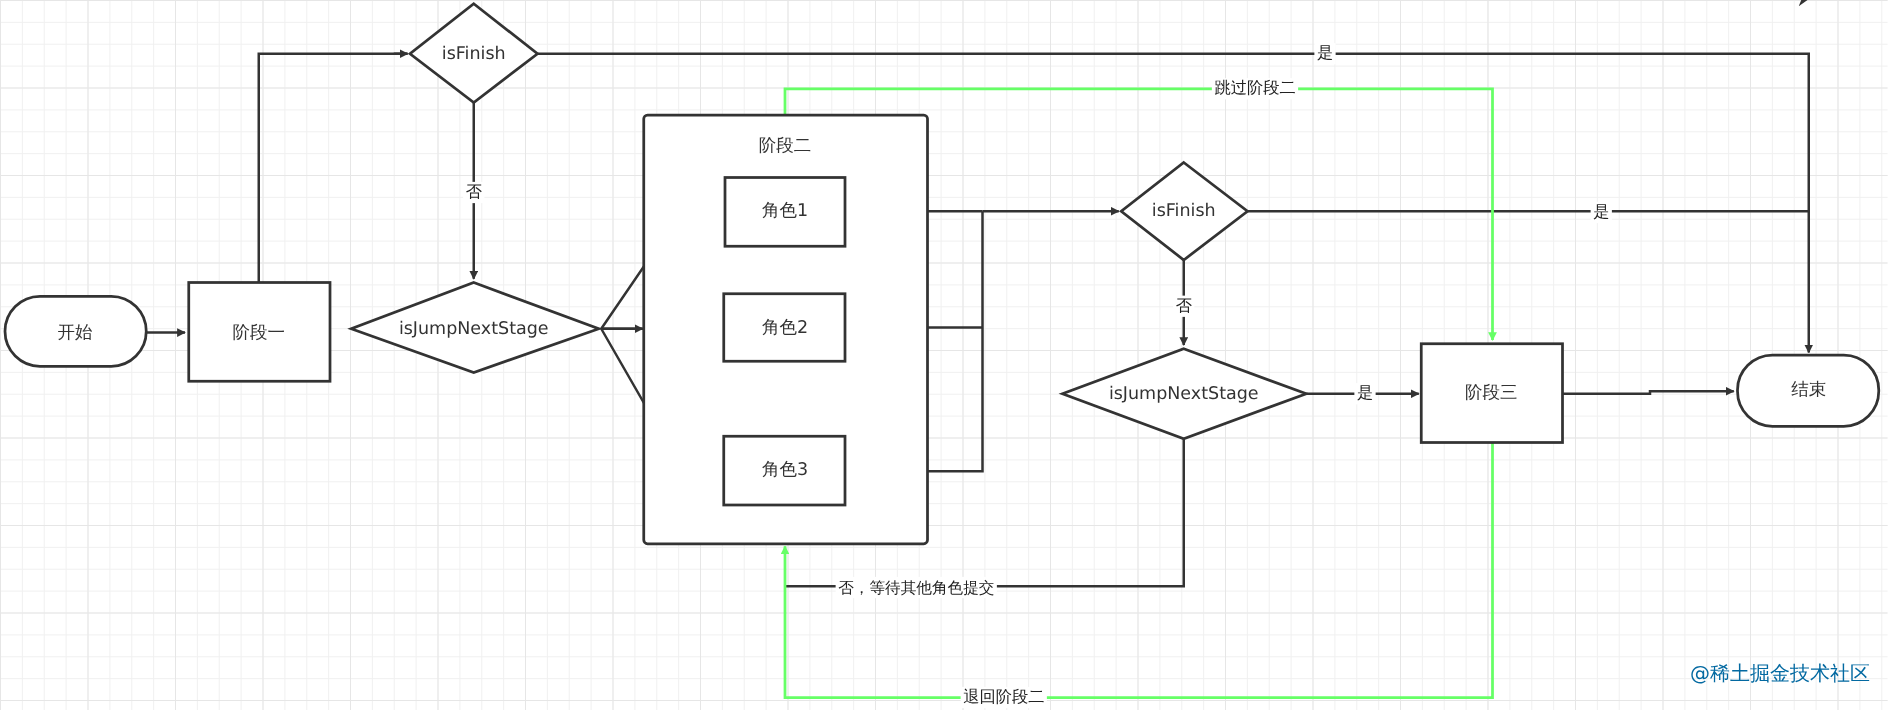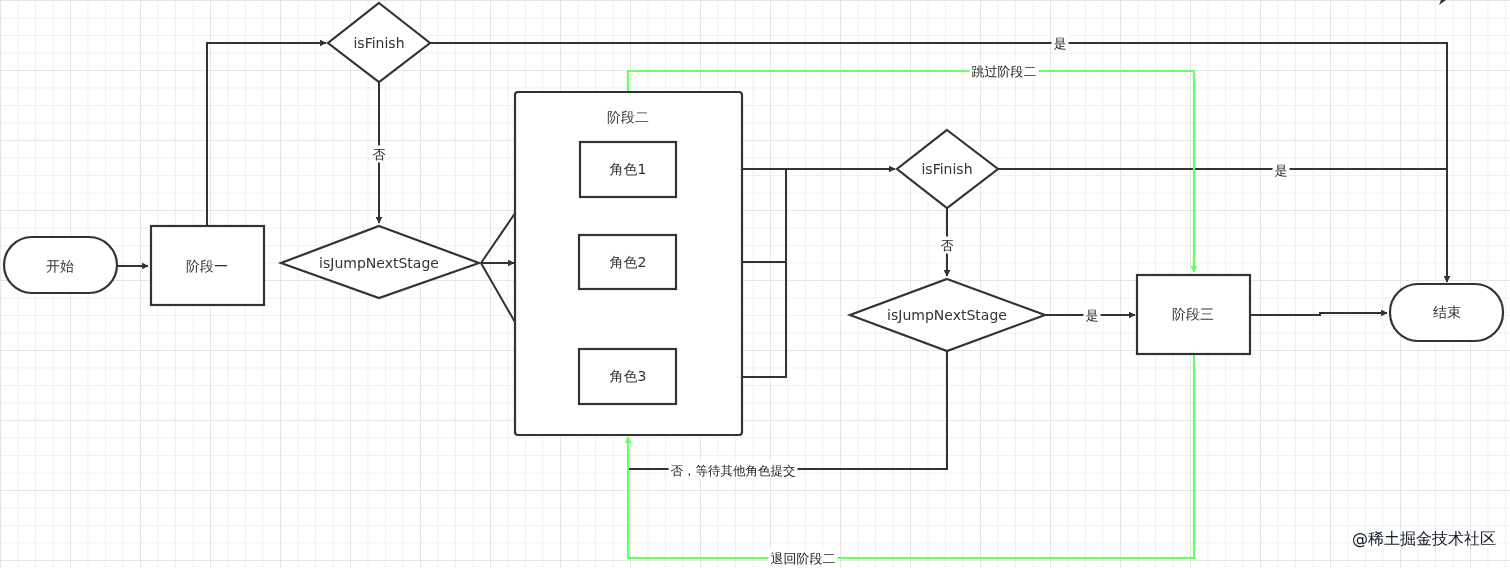--- a/index.html
+++ b/index.html
@@ -15,21 +15,21 @@
     background-position: 0 0;
     font-family: "DejaVu Sans", sans-serif;
   }
   svg#diagram { position: absolute; left: 0; top: 0; }
   .shape { fill: #ffffff; stroke: #333333; stroke-width: 2.2; }
   .edge { fill: none; stroke: #333333; stroke-width: 2; }
   .edge-green { fill: none; stroke: #66ff66; stroke-width: 2.2; }
   .node-text { font-size: 14px; fill: #333333; text-anchor: middle; dominant-baseline: central; font-family: "DejaVu Sans", sans-serif; }
   .edge-label { font-size: 13px; fill: #222222; text-anchor: middle; dominant-baseline: central; font-family: "DejaVu Sans", sans-serif; }
   .label-bg { fill: #ffffff; }
-  .watermark { position: absolute; right: 14px; bottom: 18px; font-size: 16px; color: #0f172a; font-family: "DejaVu Sans", sans-serif; }
+  .watermark { position: absolute; right: 14px; bottom: 18px; font-size: 16px; color: #0369a1; font-family: "DejaVu Sans", sans-serif; }
 </style>
 </head>
 <body>
 
 <svg id="diagram" width="1510" height="568" viewBox="0 0 1510 568">
   <defs>
     <marker id="arr" viewBox="0 0 10 10" refX="9" refY="5" markerWidth="7" markerHeight="7" orient="auto-start-reverse" markerUnits="userSpaceOnUse">
       <path d="M0,0 L10,5 L0,10 z" fill="#333333"></path>
     </marker>
     <marker id="arrg" viewBox="0 0 10 10" refX="9" refY="5" markerWidth="7" markerHeight="7" orient="auto-start-reverse" markerUnits="userSpaceOnUse">

